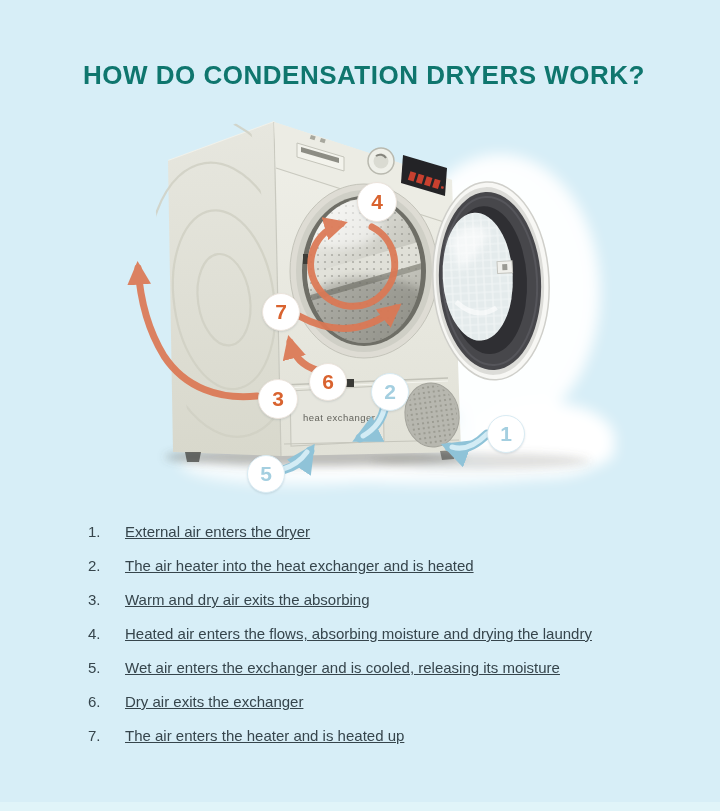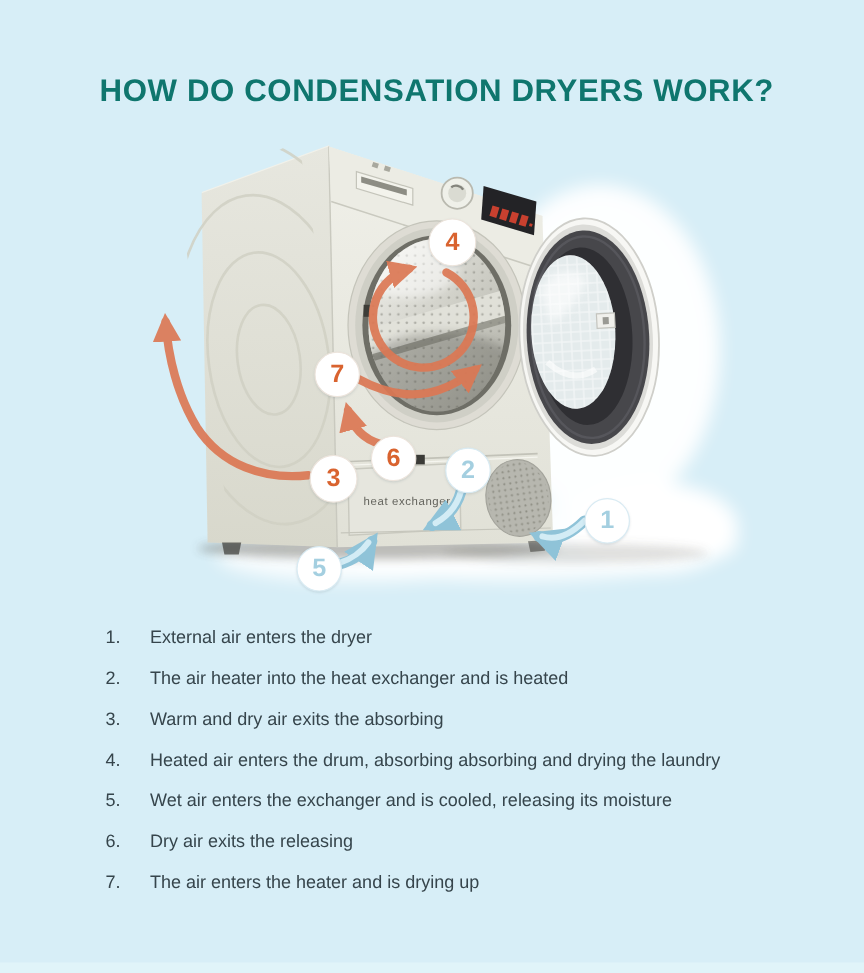--- a/index.html
+++ b/index.html
@@ -39,21 +39,21 @@
   .c5{left:247px;top:455px;}
   .c6{left:309px;top:363px;}
   .c7{left:262px;top:293px;}
   .steps{
     position:absolute;left:88px;top:523px;width:572px;
     color:#36454c;font-size:15px;font-weight:500;
     z-index:3;
   }
   .step{display:flex;align-items:flex-start;margin-bottom:16px;line-height:18px;}
   .step .num{width:37px;flex:0 0 37px;}
-  .step .txt{flex:1;}
+  .step .txt{flex:1;text-decoration:underline;}
   .he-label{
     font-family:"Liberation Sans", sans-serif;
     font-size:9.5px;letter-spacing:.5px;fill:#63635c;
   }
 </style>
 </head>
 <body>
 
 <div class="page">
 
@@ -246,30 +246,30 @@
     <div class="step">
         <span class="num">2.</span>
         <span class="txt">The air heater into the heat exchanger and is heated</span>
       </div>
     <div class="step">
         <span class="num">3.</span>
         <span class="txt">Warm and dry air exits the absorbing</span>
       </div>
     <div class="step">
         <span class="num">4.</span>
-        <span class="txt">Heated air enters the drum, absorbing absorbing and drying the laundry</span>
+        <span class="txt">Heated air enters the flows, absorbing moisture and drying the laundry</span>
       </div>
     <div class="step">
         <span class="num">5.</span>
         <span class="txt">Wet air enters the exchanger and is cooled, releasing its moisture</span>
       </div>
     <div class="step">
         <span class="num">6.</span>
-        <span class="txt">Dry air exits the releasing</span>
+        <span class="txt">Dry air exits the exchanger</span>
       </div>
     <div class="step">
         <span class="num">7.</span>
-        <span class="txt">The air enters the heater and is drying up</span>
+        <span class="txt">The air enters the heater and is heated up</span>
       </div>
   </div>
 
   <div class="footer-strip"></div>
 </div>
 
 </body></html>

